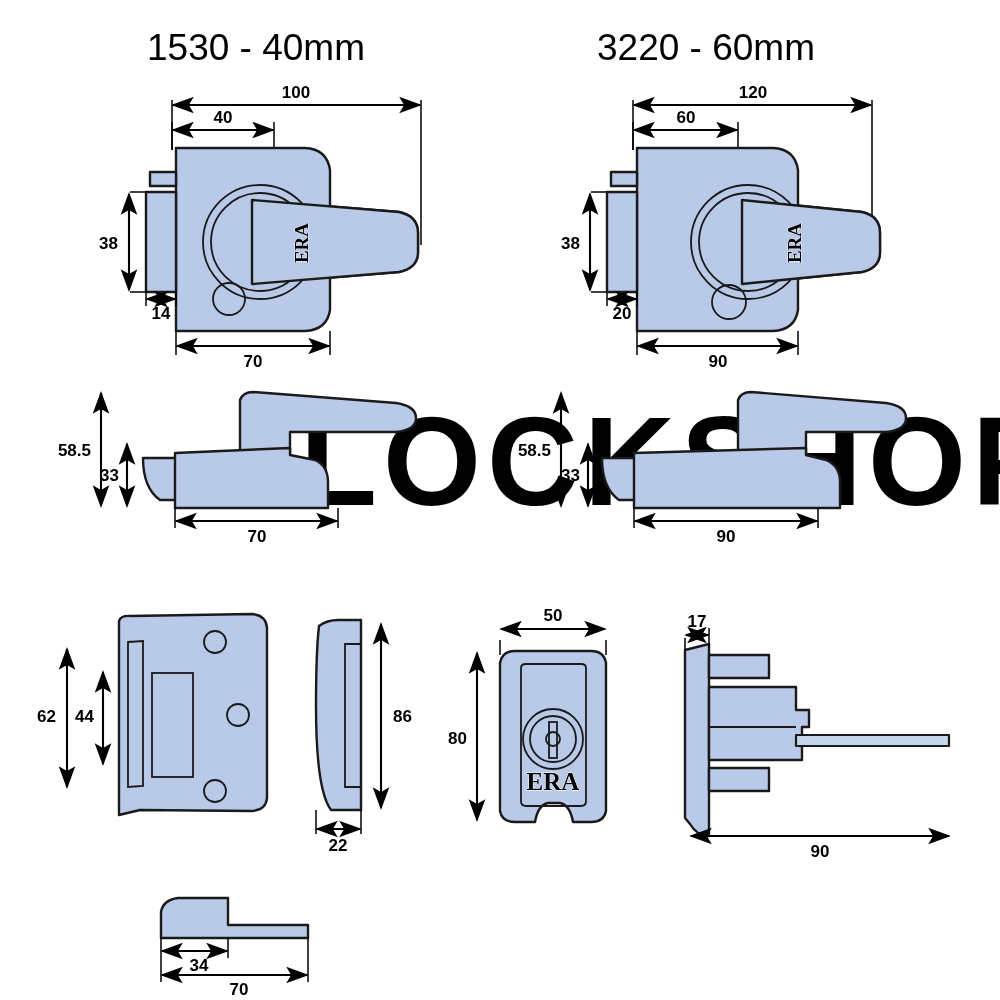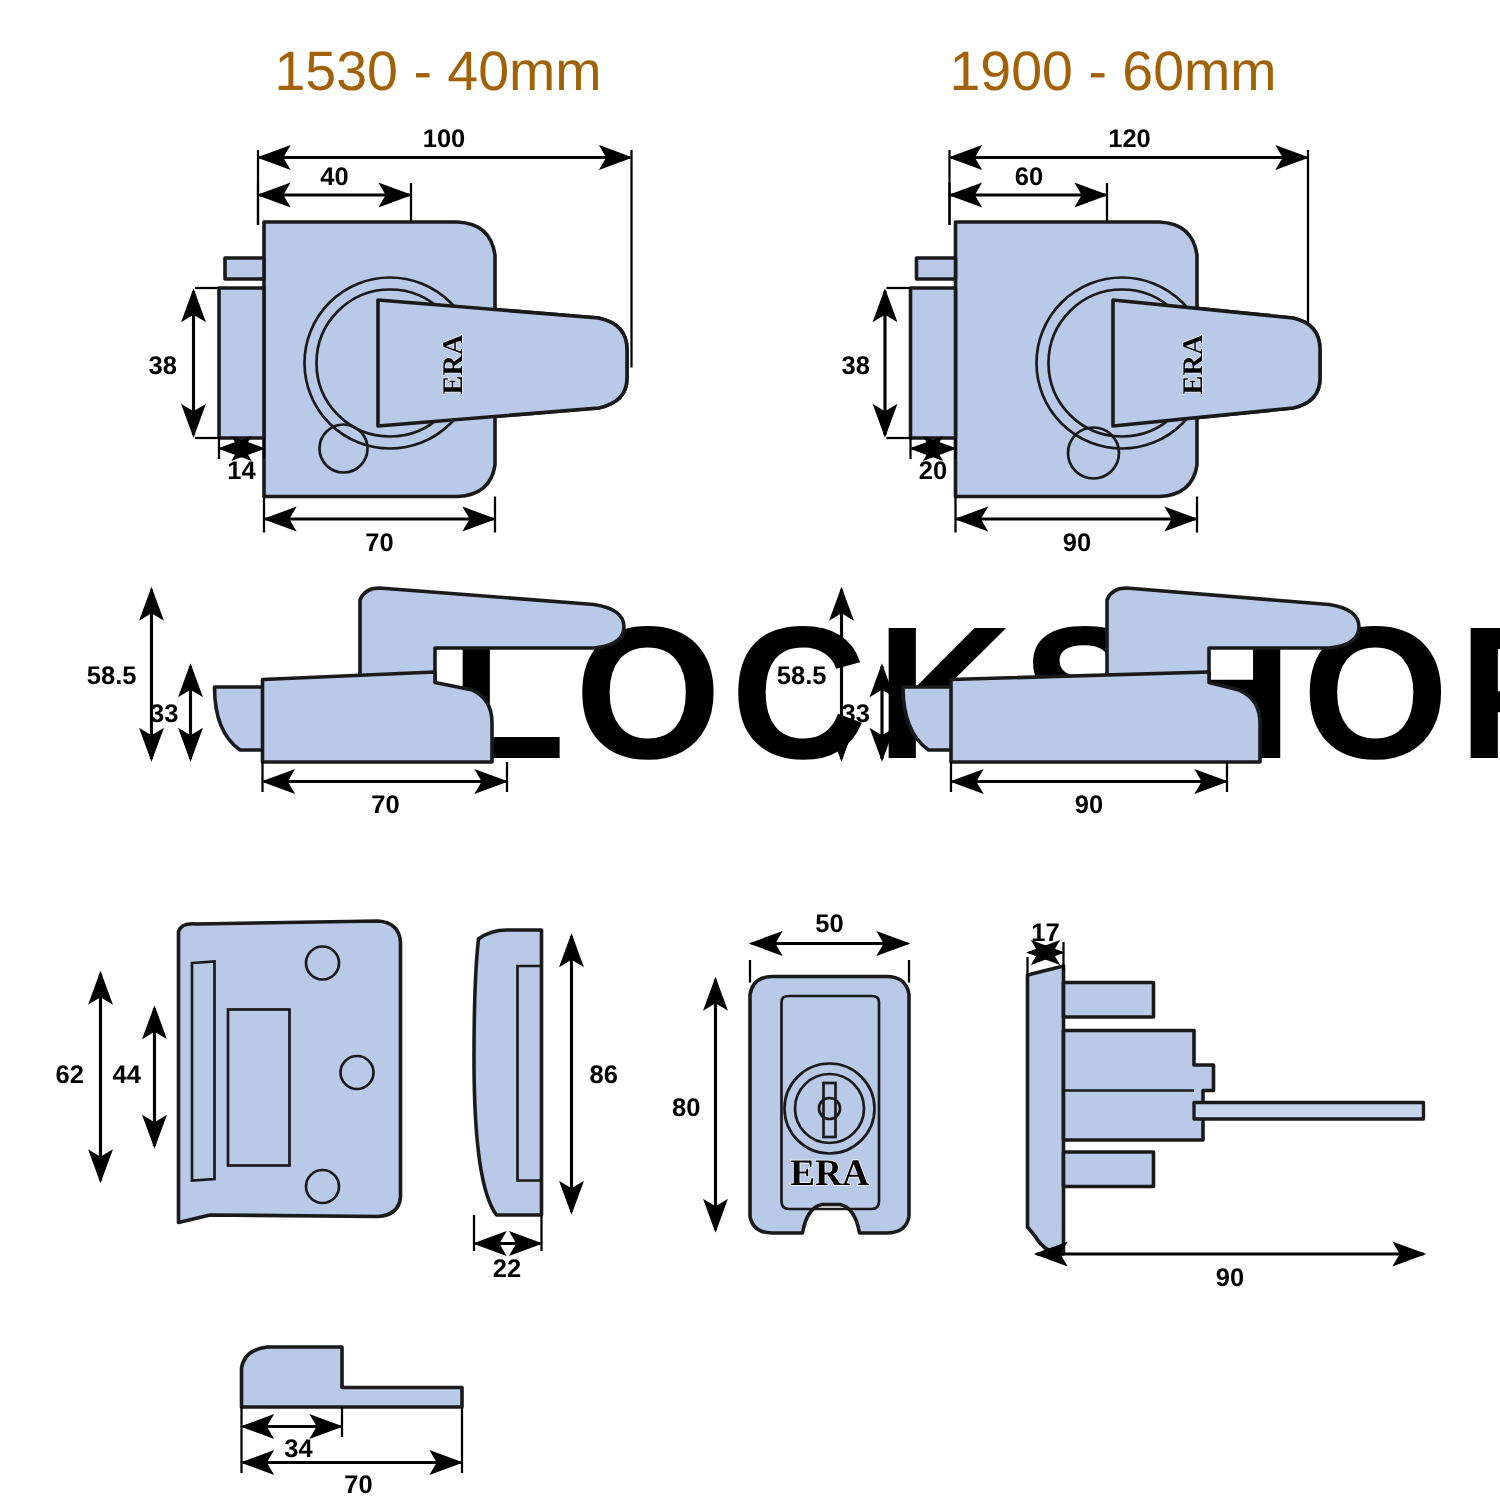--- a/index.html
+++ b/index.html
@@ -6,37 +6,37 @@
   html,body{margin:0;padding:0;background:#ffffff;}
   body{
     width:1000px;height:1000px;
     font-family:"Liberation Sans", sans-serif;
     overflow:hidden;position:relative;
   }
   #sheet{position:absolute;inset:0;width:1000px;height:1000px;}
   .hdr{
     position:absolute;
     font-family:"Liberation Sans", sans-serif;
-    font-size:37px;font-weight:400;color:#a16207;
-    white-space:nowrap;letter-spacing:0px;margin-left:36px;
+    font-size:37px;font-weight:400;color:#000000;
+    white-space:nowrap;letter-spacing:0px;
   }
   #title-left{left:147px;top:27px;}
   #title-right{left:597px;top:27px;}
   svg{display:block;}
   text{font-family:"Liberation Sans", sans-serif;fill:#000;}
   .dimtxt{font-size:17px;font-weight:700;}
   .era{font-family:"Liberation Serif", serif;font-weight:700;}
 </style>
 </head>
 <body>
 
 <div id="sheet">
 
   <div class="hdr" id="title-left">1530 - 40mm</div>
-  <div class="hdr" id="title-right">1900 - 60mm</div>
+  <div class="hdr" id="title-right">3220 - 60mm</div>
 
   <svg width="1000" height="1000" viewBox="0 0 1000 1000">
     <defs>
       <marker id="ah" viewBox="0 0 12 10" refX="11" refY="5" markerWidth="11" markerHeight="9" orient="auto-start-reverse">
         <path d="M0,0.6 L12,5 L0,9.4 L2.6,5 Z" fill="#000"></path>
       </marker>
       <style>
         .pt  { fill:#b9c9e8; stroke:#1a1a1a; stroke-width:2.4; stroke-linejoin:round; }
         .pt2 { fill:#c6d4ec; stroke:#1a1a1a; stroke-width:2.2; stroke-linejoin:round; }
         .thin{ fill:none;   stroke:#1a1a1a; stroke-width:1.8; }

